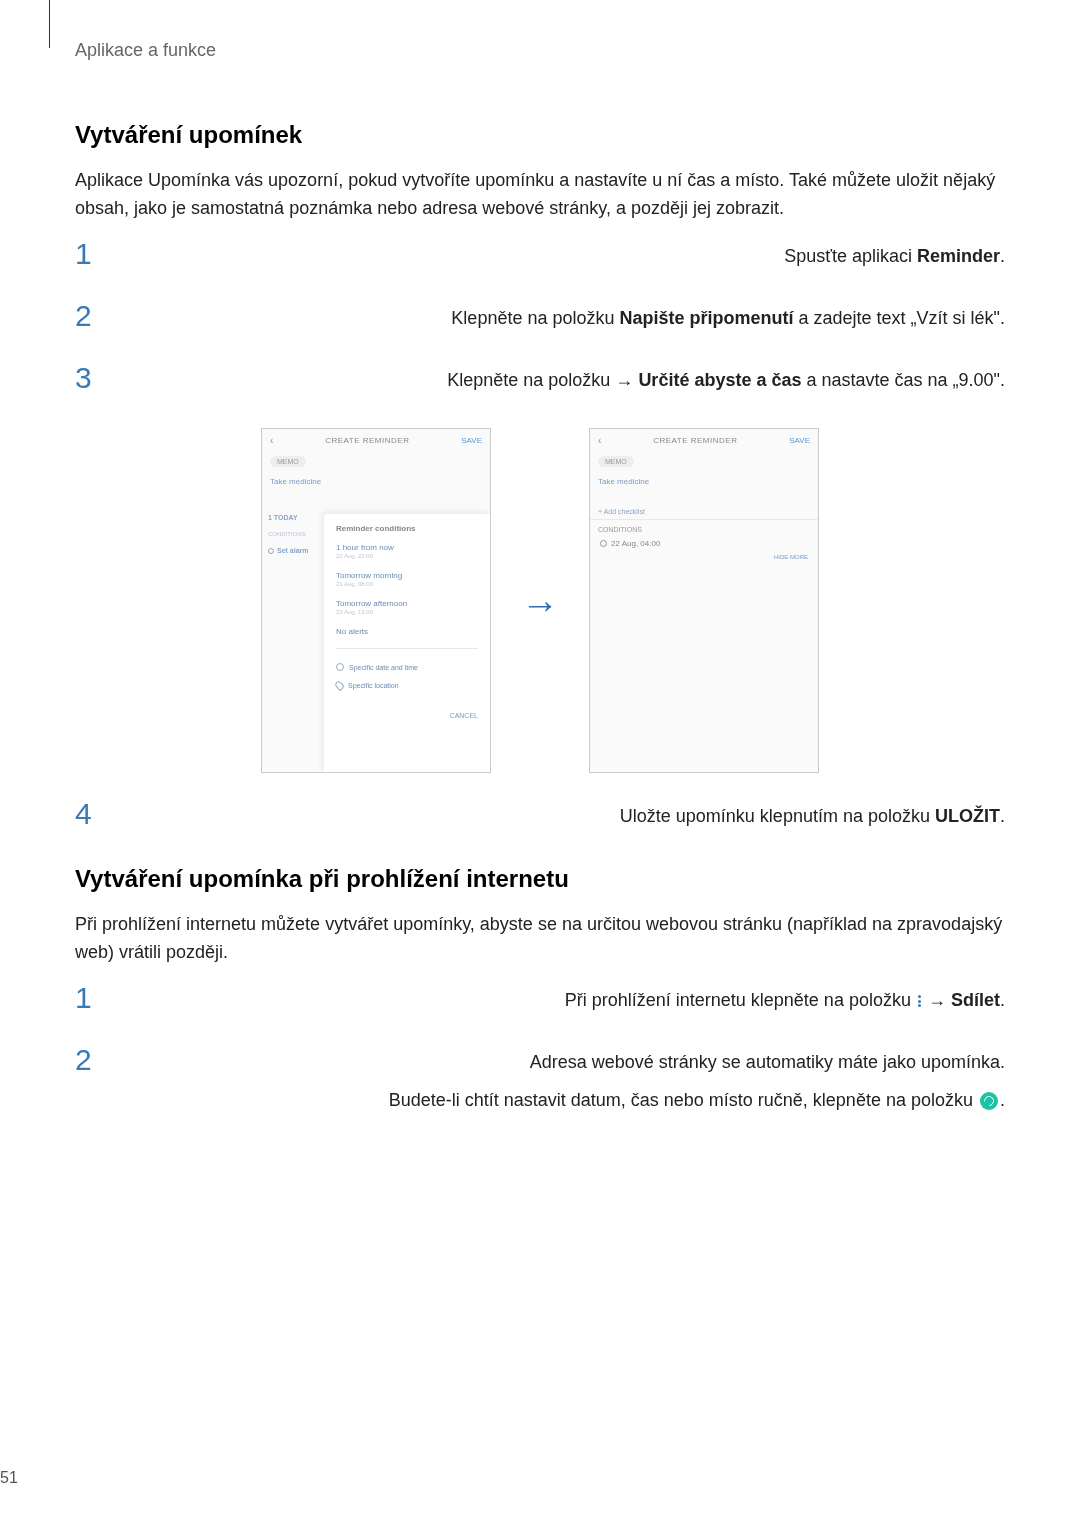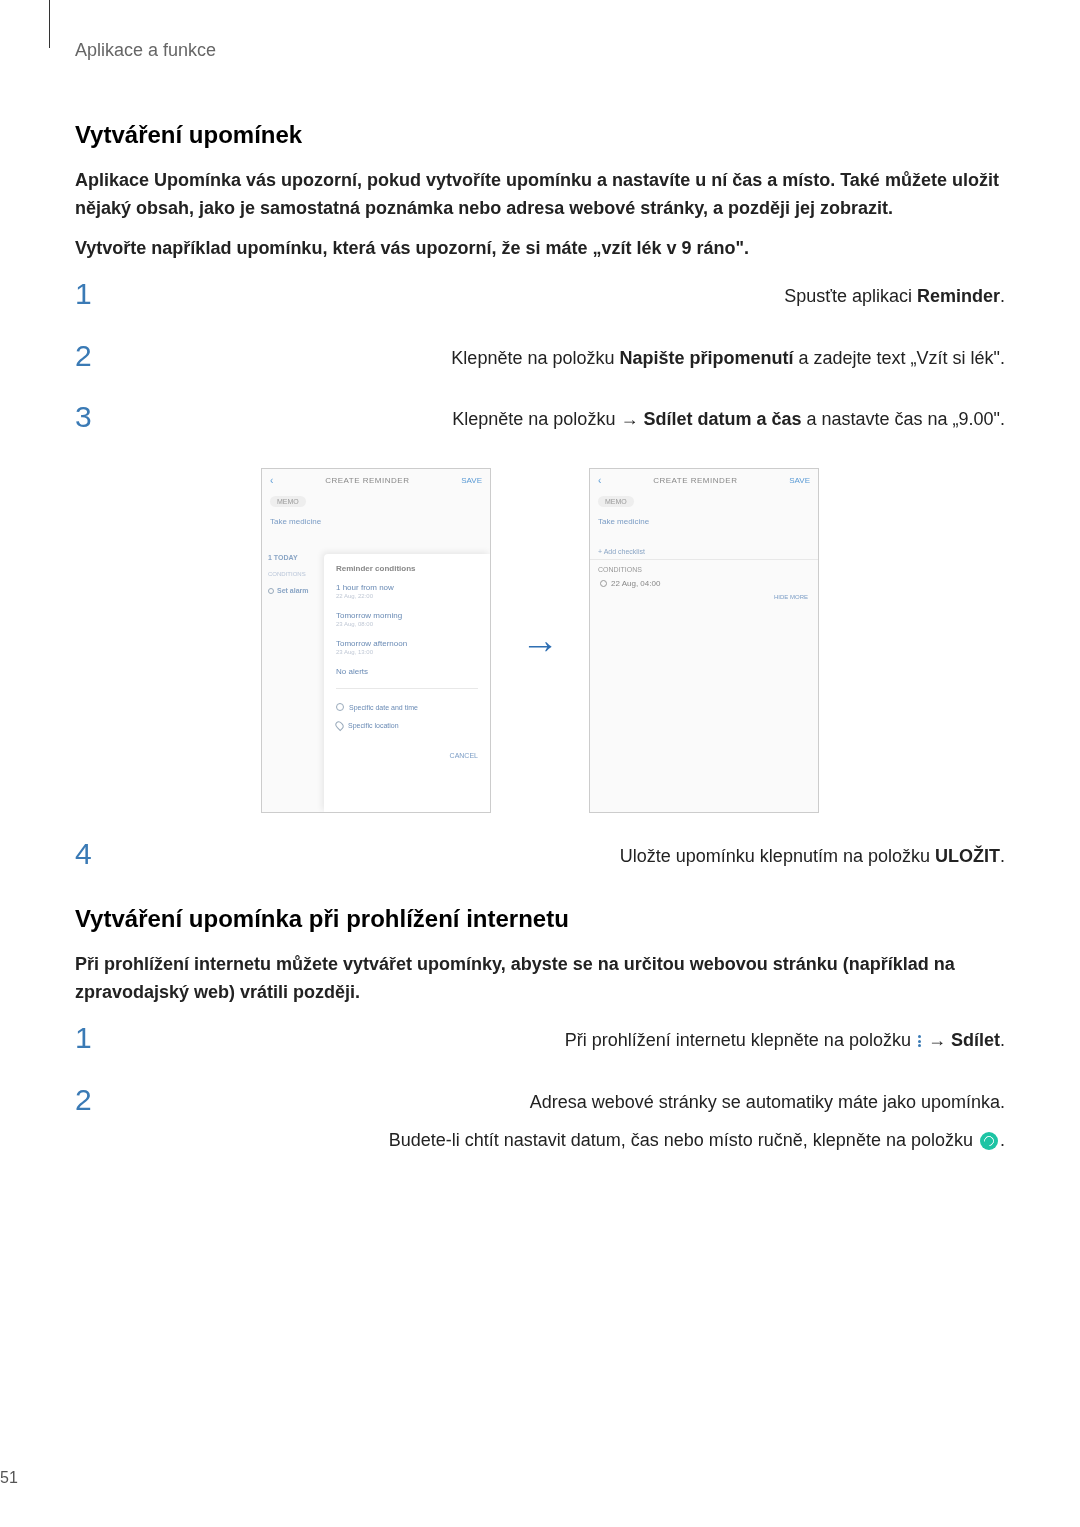--- a/index.html
+++ b/index.html
@@ -33,21 +33,20 @@
       font-size: 24px;
       font-weight: 700;
       color: #000;
       margin-bottom: 18px;
     }
     .body-text {
       font-size: 18px;
       color: #222;
       line-height: 1.55;
       margin-bottom: 12px;
-      font-weight: bold;
     }
     .steps {
       margin-top: 20px;
     }
     .step {
       display: flex;
       align-items: flex-start;
       margin-bottom: 24px;
     }
     .step-num {
@@ -226,42 +225,41 @@
 <body>
 
 <div class="left-margin-line"></div>
 
 <div class="page">
 
   <div class="header">Aplikace a funkce</div>
 
   <div class="section-title">Vytváření upomínek</div>
   <div class="body-text">Aplikace Upomínka vás upozorní, pokud vytvoříte upomínku a nastavíte u ní čas a místo. Také můžete uložit nějaký obsah, jako je samostatná poznámka nebo adresa webové stránky, a později jej zobrazit.</div>
-  <div class="body-text">Vytvořte například upomínku, která vás upozorní, že si máte „vzít lék v 9 ráno".</div>
 
   <div class="steps">
 
     <div class="step">
       <div class="step-num">1</div>
       <div class="step-content">
         <p><span>Spusťte aplikaci </span><span class="bold">Reminder</span><span>.</span></p>
       </div>
     </div>
 
     <div class="step">
       <div class="step-num">2</div>
       <div class="step-content">
         <p><span>Klepněte na položku </span><span class="bold">Napište připomenutí</span><span> a zadejte text „Vzít si lék".</span></p>
       </div>
     </div>
 
     <div class="step">
       <div class="step-num">3</div>
       <div class="step-content">
-        <p><span>Klepněte na položku </span><span class="bold"></span><span class="arrow"> → </span><span class="bold">Sdílet datum a čas</span><span> a nastavte čas na „9.00".</span></p>
+        <p><span>Klepněte na položku </span><span class="bold"></span><span class="arrow"> → </span><span class="bold">Určité abyste a čas</span><span> a nastavte čas na „9.00".</span></p>
       </div>
     </div>
   </div>
 
   <div class="screenshots">
 
     <div class="phone">
       <div class="phone-header">
         <span class="phone-back">‹</span>
         <span class="phone-title">CREATE REMINDER</span>

